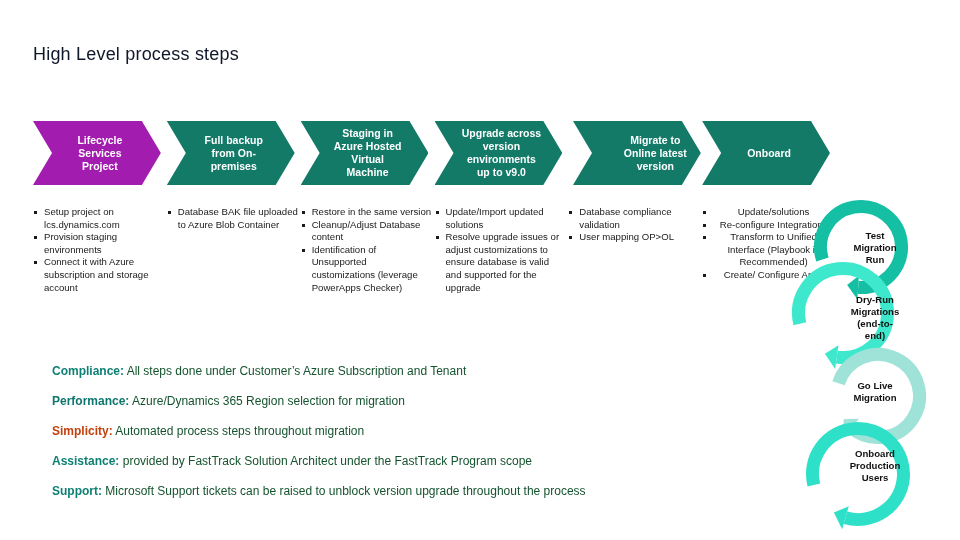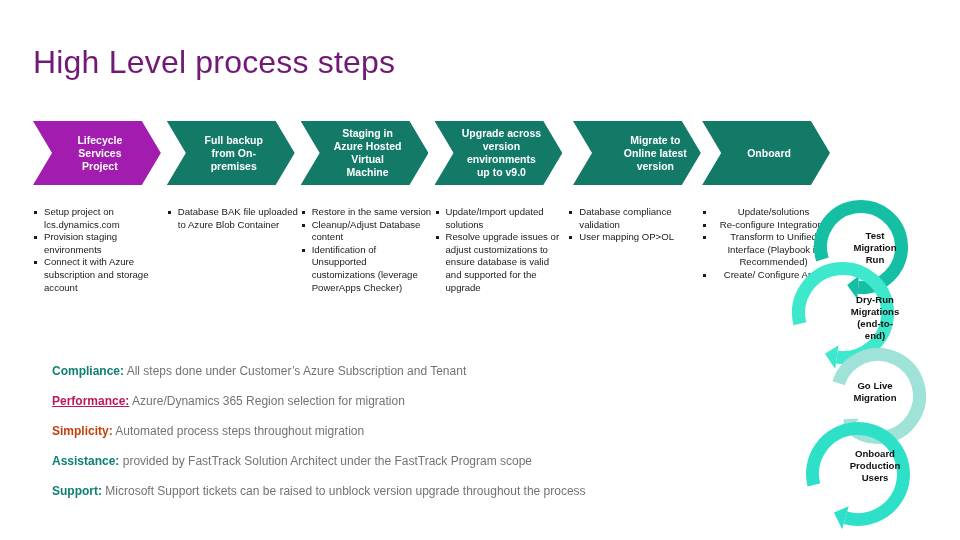--- a/index.html
+++ b/index.html
@@ -21,23 +21,23 @@
     width: 960px;
     height: 540px;
     background: #ffffff;
   }
 
   
   #page-title {
     position: absolute;
     left: 33px;
     top: 44px;
-    font-size: 32px;
+    font-size: 18px;
     font-weight: 400;
-    color: #701a75;
+    color: #0f172a;
     letter-spacing: 0.2px;
     white-space: nowrap;
   }
 
   
   #chevron-row {
     position: absolute;
     left: 33px;
     top: 121px;
     width: 797px;
@@ -107,21 +107,21 @@
     font-size: 12px;
     line-height: 16px;
     color: #8a8a8a;
     white-space: nowrap;
   }
   .benefit-key {
     color: #0f8074;
     font-weight: bold;
   }
   .benefit-val {
-    color: #737373;
+    color: #14532d;
     margin-top: 36px;
   }
 
   
   #rings {
     position: absolute;
     left: 790px;
     top: 198px;
     width: 170px;
     height: 340px;
@@ -210,21 +210,21 @@
       <div class="bullet-col" style="left: 669.167px; width: 131.833px; text-align: center;">
         <div class="bullet-item">Update/solutions</div>
         <div class="bullet-item">Re-configure Integrations</div>
         <div class="bullet-item">Transform to Unified Interface (Playbook is Recommended)</div>
         <div class="bullet-item">Create/ Configure Apps</div>
       </div>
     </div>
 
   <div id="benefits">
       <div class="benefit-line"><span class="benefit-key" style="color: rgb(15, 128, 116);">Compliance:</span><span> </span><span class="benefit-val">All steps done under Customer’s Azure Subscription and Tenant</span></div>
-      <div class="benefit-line"><span class="benefit-key" style="color: #be185d; text-decoration: underline;">Performance:</span><span> </span><span class="benefit-val">Azure/Dynamics 365 Region selection for migration</span></div>
+      <div class="benefit-line"><span class="benefit-key" style="color: #0f766e;">Performance:</span><span> </span><span class="benefit-val">Azure/Dynamics 365 Region selection for migration</span></div>
       <div class="benefit-line"><span class="benefit-key" style="color: #c2410c;">Simplicity:</span><span> </span><span class="benefit-val">Automated process steps throughout migration</span></div>
       <div class="benefit-line"><span class="benefit-key" style="color: rgb(15, 128, 116);">Assistance:</span><span> </span><span class="benefit-val">provided by FastTrack Solution Architect under the FastTrack Program scope</span></div>
       <div class="benefit-line"><span class="benefit-key" style="color: rgb(15, 128, 116);">Support:</span><span> </span><span class="benefit-val">Microsoft Support tickets can be raised to unblock version upgrade throughout the process</span></div>
     </div>
 
   <div id="rings">
       <div class="ring" style="left: 22px; top: 0px; width: 98px; height: 98px;">
         <svg width="98" height="98" viewBox="0 0 98 98">
           <path d="M 10.48 61.52 A 40.5 40.5 0 1 1 46.17 89.40" fill="none" stroke="#14bfa4" stroke-width="13"></path>
           <polygon points="45.34,101.33 35.15,87.06 47.01,77.47" fill="#14bfa4"></polygon>

